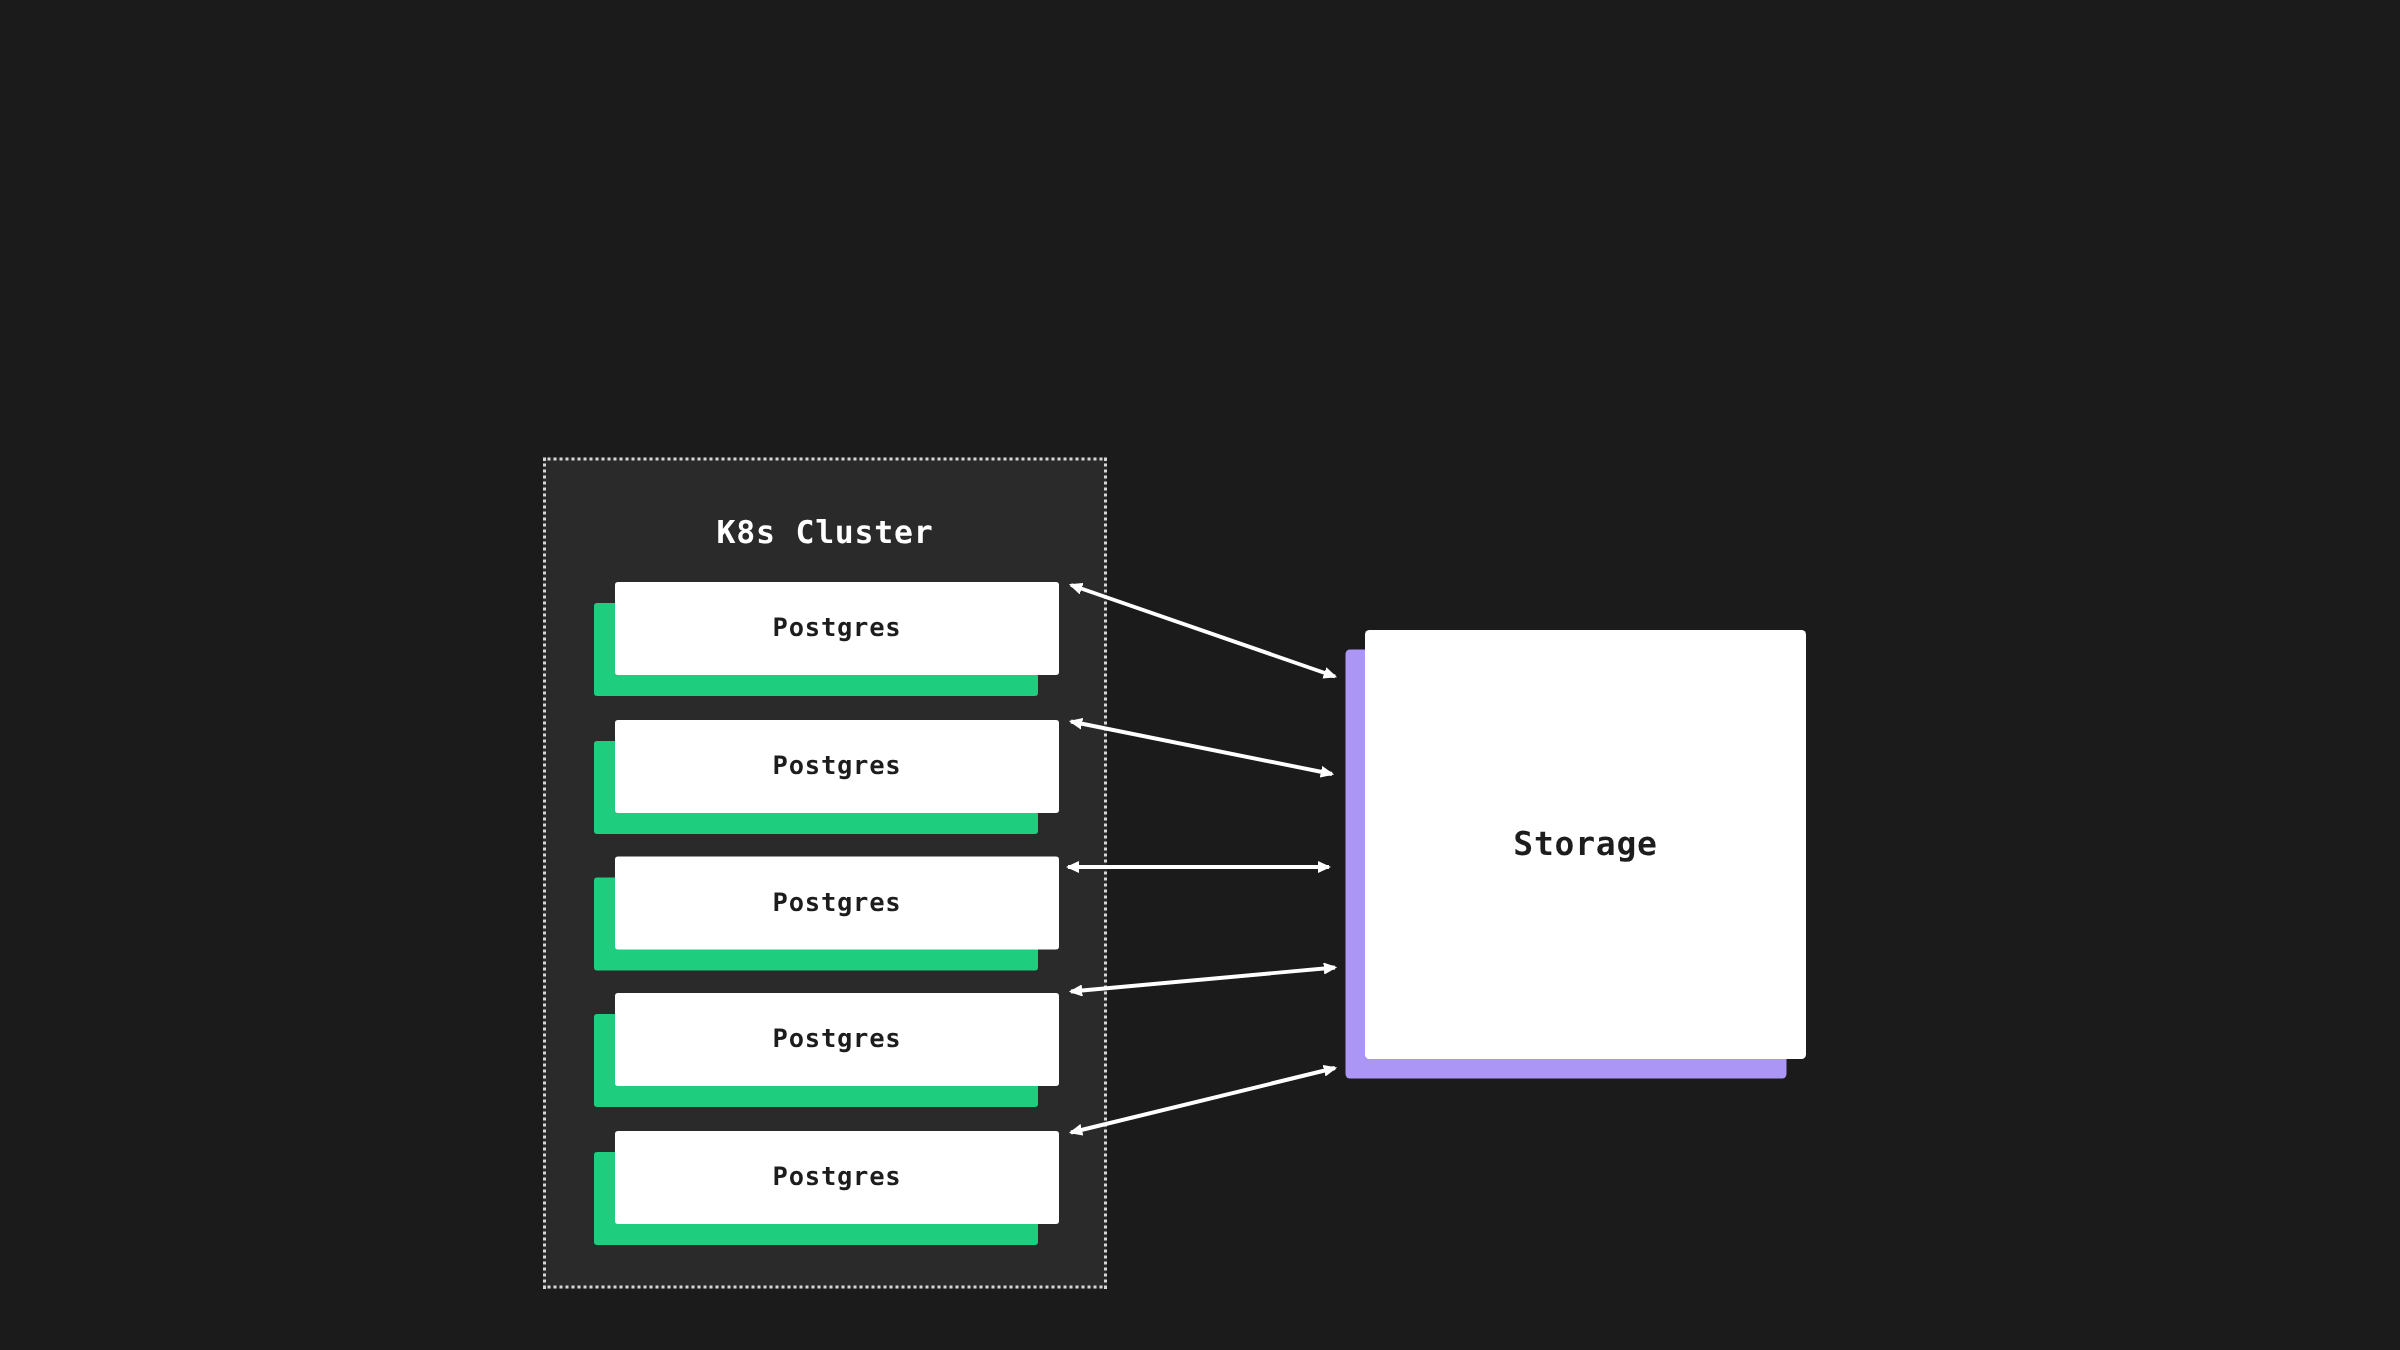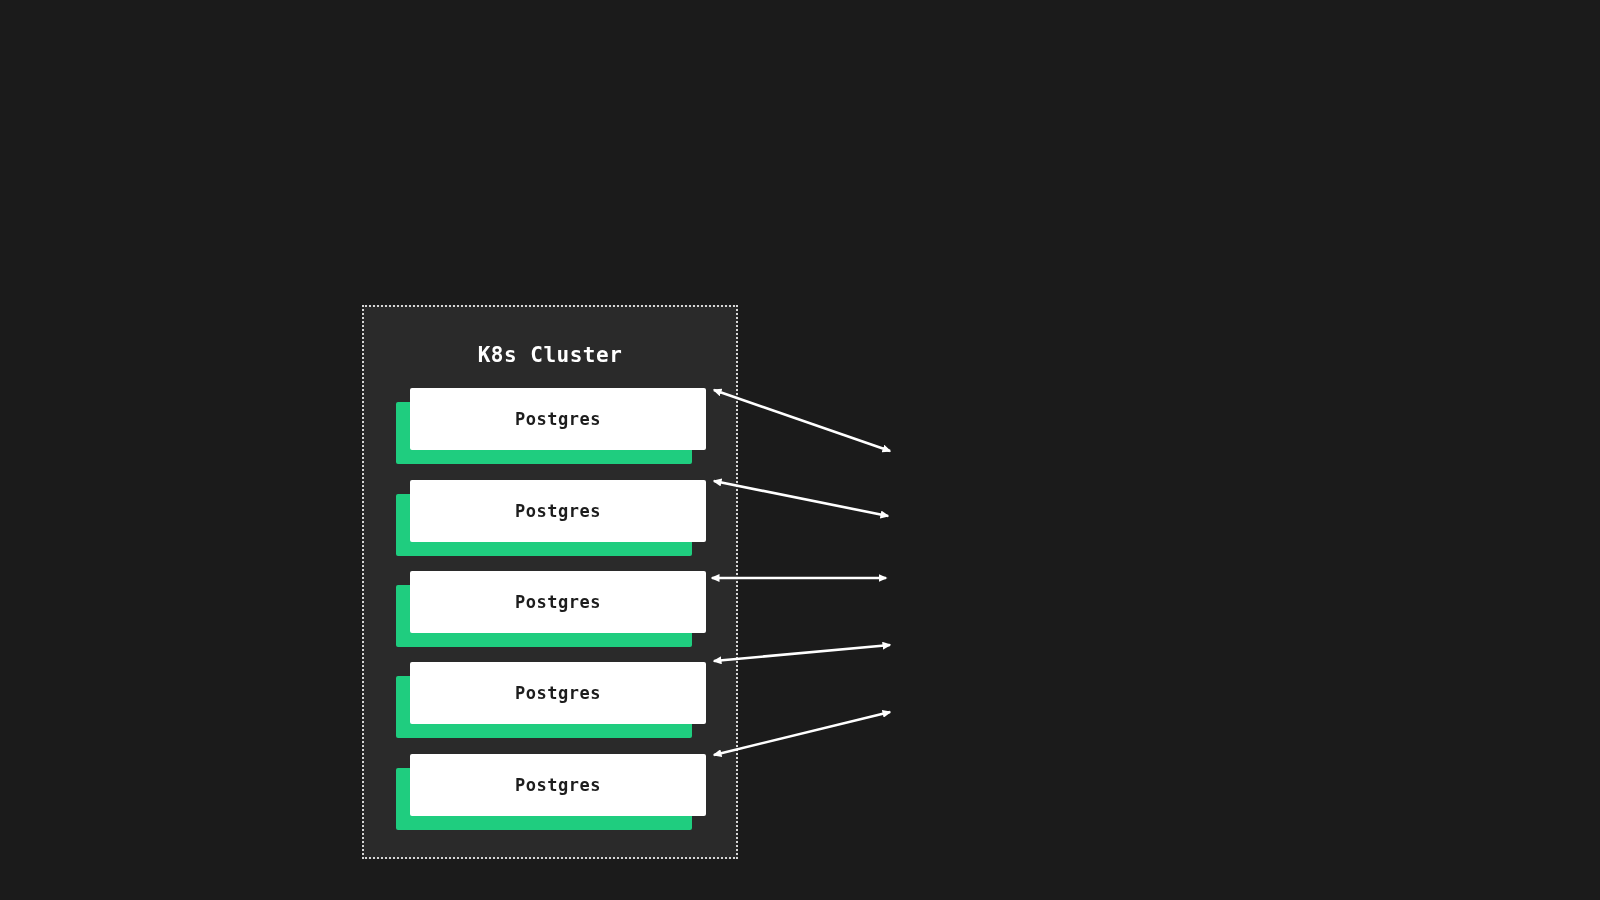--- a/index.html
+++ b/index.html
@@ -121,20 +121,23 @@
 
     <div class="node node-4">
       <span class="node-label">Postgres</span>
     </div>
 
     <div class="node node-5">
       <span class="node-label">Postgres</span>
     </div>
   </div>
 
+  <div class="storage">
+    <span class="storage-label">Storage</span>
+  </div>
 
   <svg class="arrows" viewBox="0 0 1600 900" xmlns="http://www.w3.org/2000/svg">
     <defs>
       <marker id="ah-end" markerWidth="9" markerHeight="8" refX="7.5" refY="4" orient="auto" markerUnits="userSpaceOnUse" viewBox="0 0 9 8">
         <path d="M0,0 L9,4 L0,8 z" fill="#ffffff"></path>
       </marker>
       <marker id="ah-start" markerWidth="9" markerHeight="8" refX="7.5" refY="4" orient="auto-start-reverse" markerUnits="userSpaceOnUse" viewBox="0 0 9 8">
         <path d="M0,0 L9,4 L0,8 z" fill="#ffffff"></path>
       </marker>
       <style>

